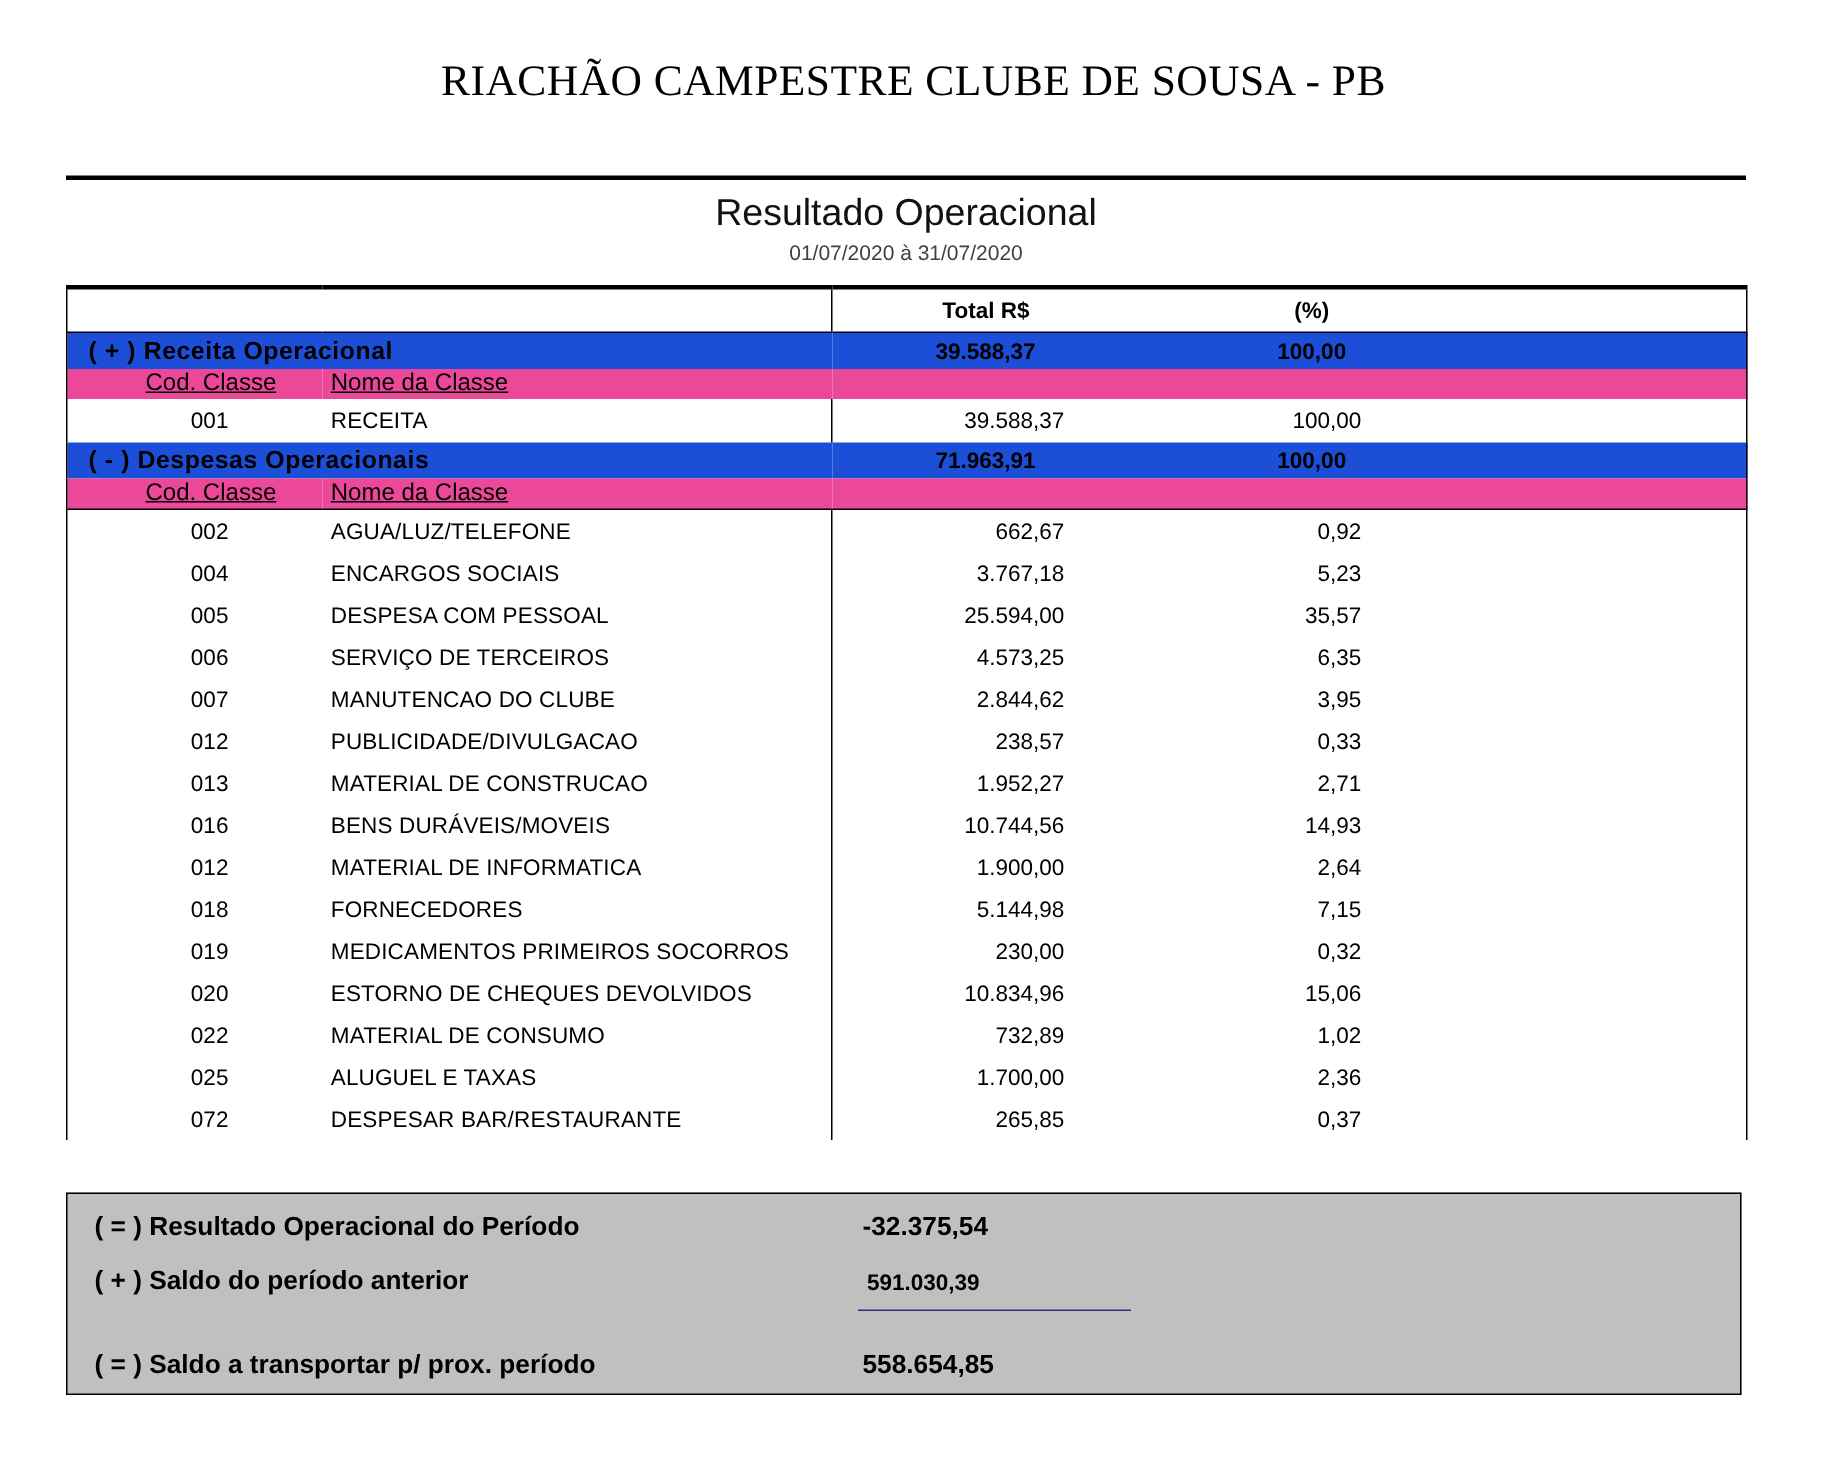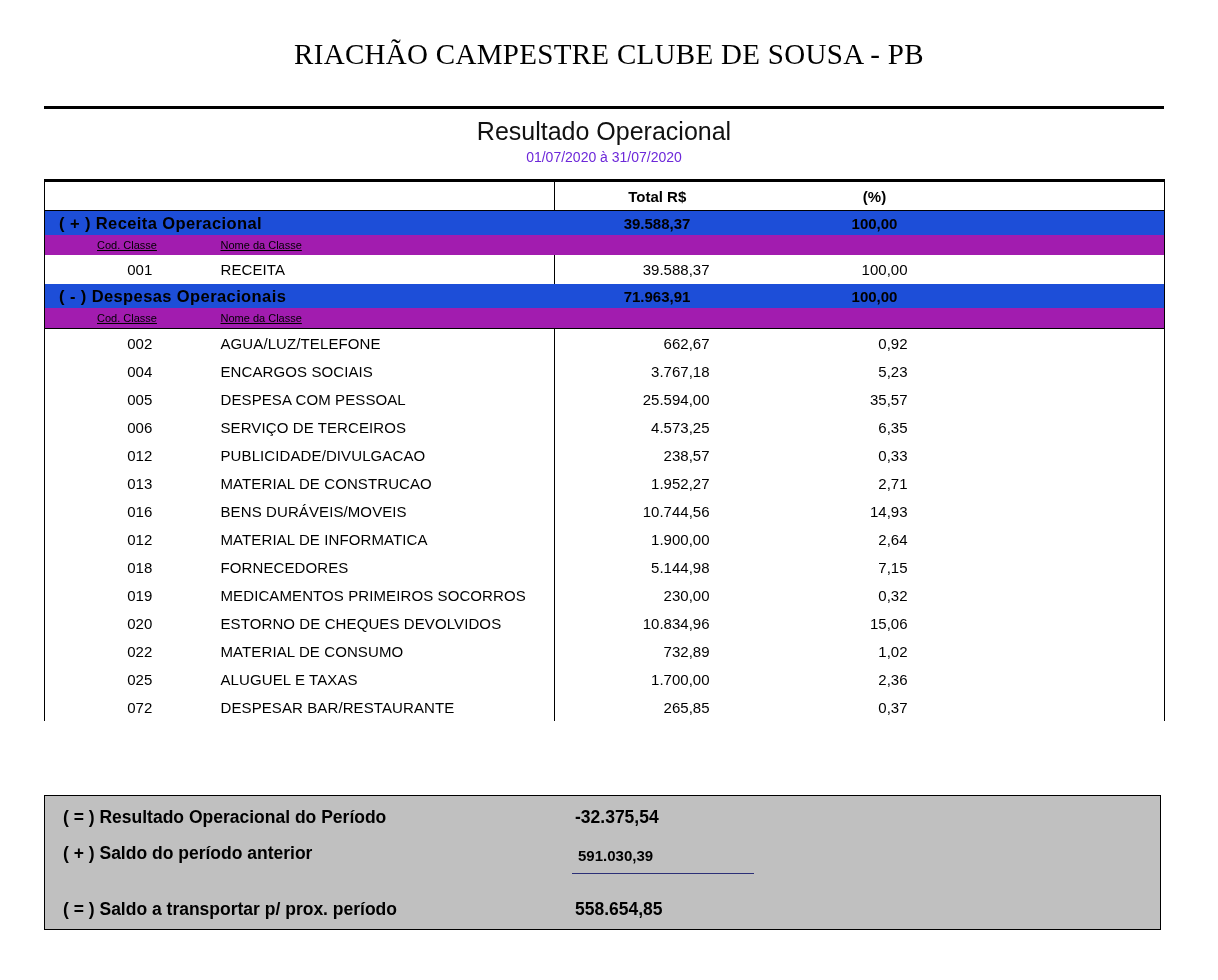--- a/index.html
+++ b/index.html
@@ -27,40 +27,40 @@
     width: 1218px;
     text-align: center;
     font-family: "Liberation Serif", serif;
     font-size: 29px;
     letter-spacing: 0.3px;
     color: #000;
   }
   .report-frame {
     position: absolute;
     left: 44px;
-    top: 106px;
+    top: 117px;
     width: 1120px;
   }
   .top-rule {
     border-top: 3px solid #000;
     width: 100%;
     height: 0;
   }
   .report-title {
     text-align: center;
     font-size: 25px;
     margin-top: 8px;
     color: #111;
     font-family: "Liberation Sans", sans-serif;
   }
   .report-period {
     text-align: center;
     font-size: 14px;
     margin-top: 3px;
-    color: #6d28d9;
+    color: #404040;
   }
   table.main {
     border-collapse: collapse;
     width: 1120px;
     margin-top: 14px;
     table-layout: fixed;
   }
   table.main td, table.main th {
     padding: 0;
     vertical-align: middle;
@@ -92,23 +92,23 @@
   }
   .group-row .grp-label {
     padding-left: 14px;
     letter-spacing: 0.4px;
   }
   .group-row .grp-val {
     text-align: center;
     font-size: 15px;
   }
   .sub-row td {
-    background: #a21caf;
+    background: #ec4899;
     height: 20px;
-    font-size: 11px;
+    font-size: 16px;
     margin-left: 48px;
   }
   .sub-row .sub-cod {
     padding-left: 52px;
     text-decoration: underline;
   }
   .sub-row .sub-nome {
     padding-left: 6px;
     text-decoration: underline;
   }
@@ -269,20 +269,27 @@
           <td class="outer-right"></td>
         </tr>
         <tr class="data-row">
           <td class="code-cell outer-left">006</td>
           <td class="name-cell">SERVIÇO DE TERCEIROS</td>
           <td class="num-cell">4.573,25</td>
           <td class="pct-cell">6,35</td>
           <td class="outer-right"></td>
         </tr>
         <tr class="data-row">
+          <td class="code-cell outer-left">007</td>
+          <td class="name-cell">MANUTENCAO DO CLUBE</td>
+          <td class="num-cell">2.844,62</td>
+          <td class="pct-cell">3,95</td>
+          <td class="outer-right"></td>
+        </tr>
+        <tr class="data-row">
           <td class="code-cell outer-left">012</td>
           <td class="name-cell">PUBLICIDADE/DIVULGACAO</td>
           <td class="num-cell">238,57</td>
           <td class="pct-cell">0,33</td>
           <td class="outer-right"></td>
         </tr>
         <tr class="data-row">
           <td class="code-cell outer-left">013</td>
           <td class="name-cell">MATERIAL DE CONSTRUCAO</td>
           <td class="num-cell">1.952,27</td>

